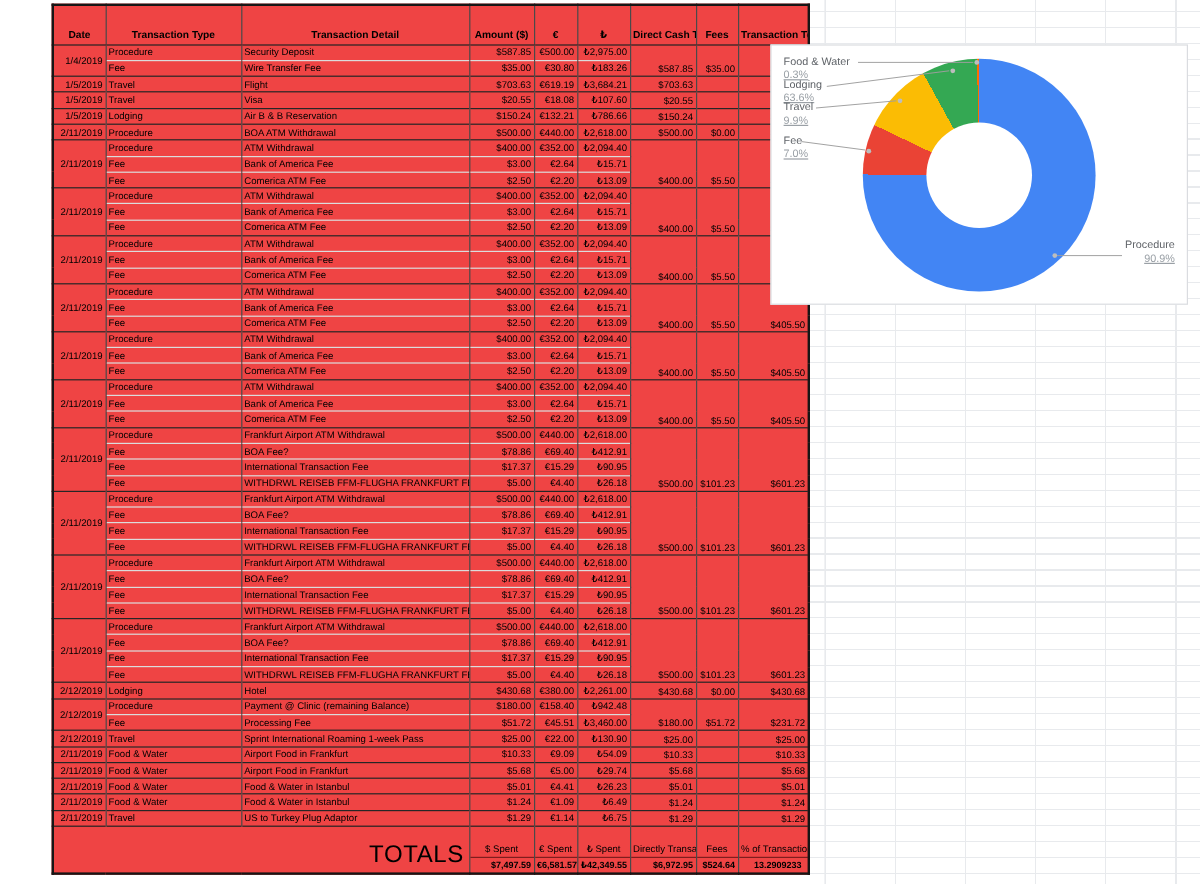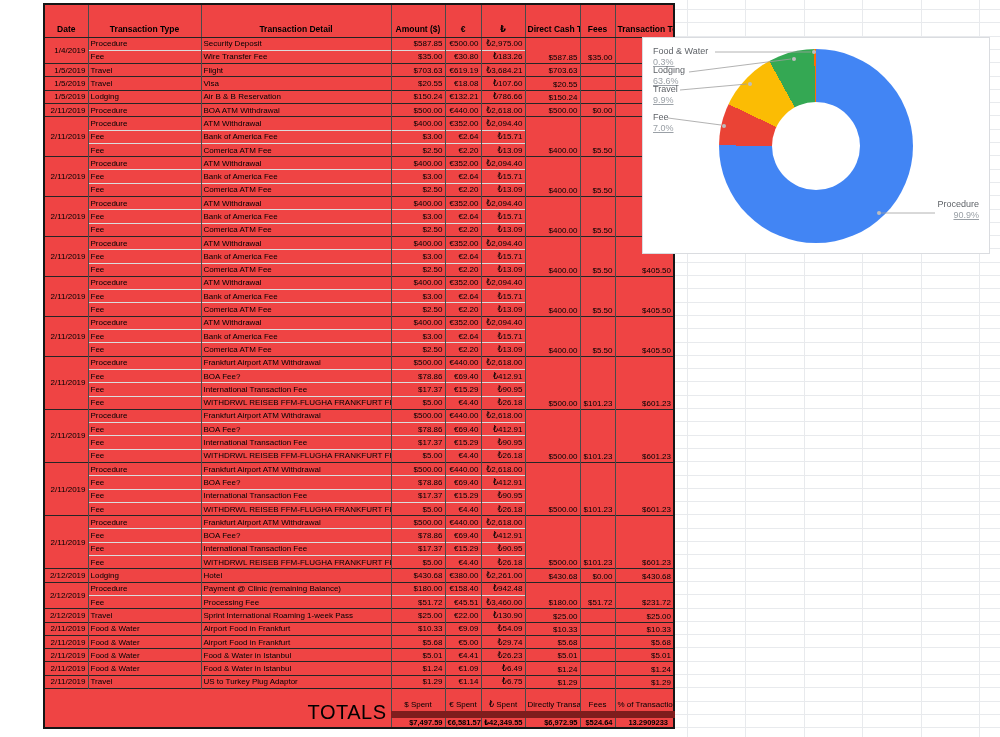--- a/index.html
+++ b/index.html
@@ -22,21 +22,21 @@
   .tx tr.gstart td{border-top:1px solid #262626;}
   .tx tr.inner td{border-top:1px solid #dcdcdc;}
   .c-num{text-align:right}
   .c-date{text-align:right}
   .c-agg{vertical-align:bottom !important;padding-bottom:1px !important;}
   
   .tx tfoot tr.t1{height:26px}
   .tx tfoot tr.t2{height:13px}
   .tx tfoot th{border-left:1px solid #4a4a4a;border-top:1px solid #222;vertical-align:bottom;
     font-size:8px;line-height:8.5px;font-weight:normal;text-align:center;padding-bottom:2px;}
-  .tx tfoot td.val{border-left:1px solid #4a4a4a;border-top:7px solid #7f1d1d;
+  .tx tfoot td.val{border-left:1px solid #4a4a4a;border-top:1px solid #7f1d1d;
     font-weight:bold;text-align:right;font-size:7.5px;}
   .tx td.totals-label{border-top:1px solid #222;font-size:20px;font-weight:normal;text-align:right;
     vertical-align:bottom;padding:0 4px 3px 0;letter-spacing:.5px;}
   .tx td.pct-val{padding-right:5px;}
   
   .chart{position:absolute;left:642px;top:37px;width:346px;height:215px;background:#fff;
     border:1px solid #dadce0;z-index:2;}
   .donut{position:absolute;left:76px;top:11px;width:194px;height:194px;border-radius:50%;}
   .hole{position:absolute;left:129px;top:64px;width:88px;height:88px;border-radius:50%;background:#fff;}
   .leaders{position:absolute;left:0;top:0;width:346px;height:215px;pointer-events:none;}

